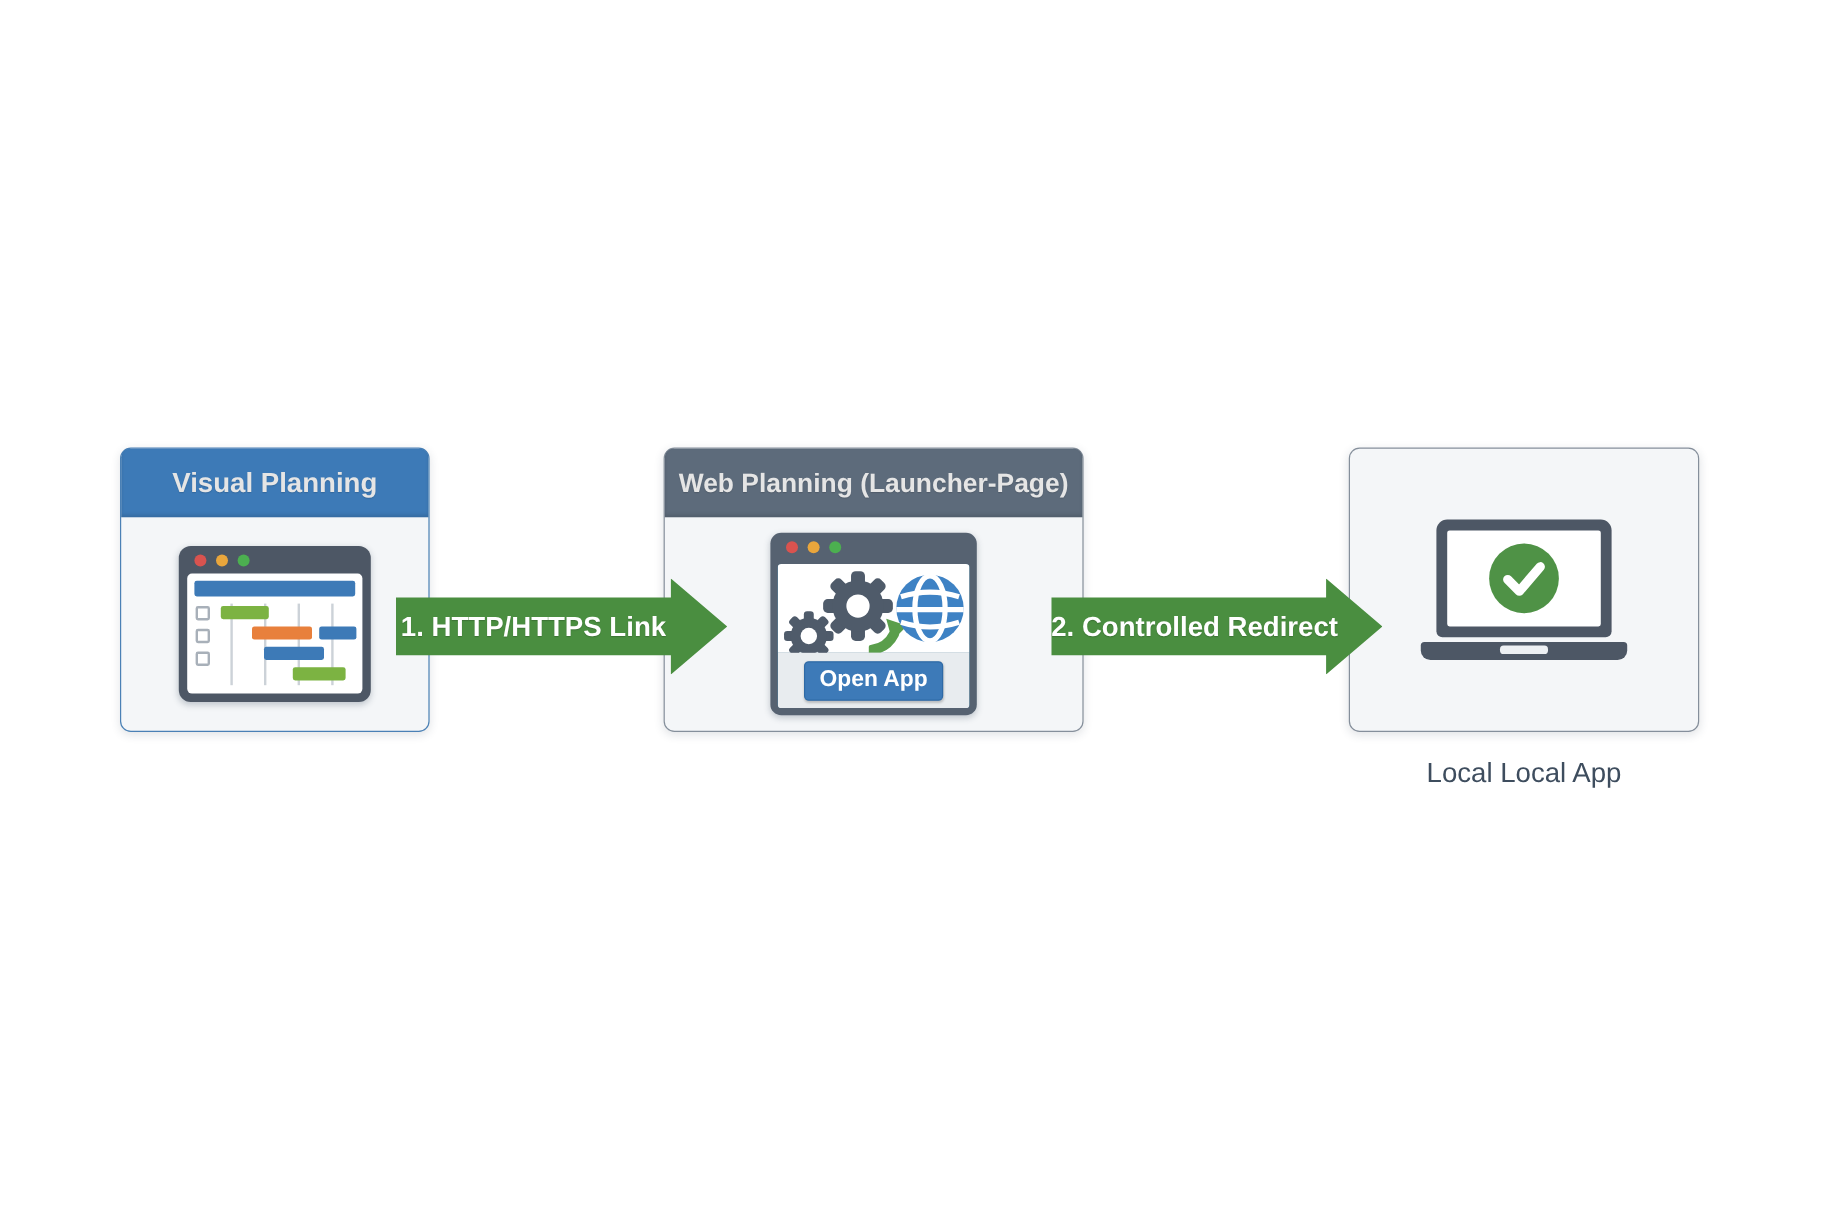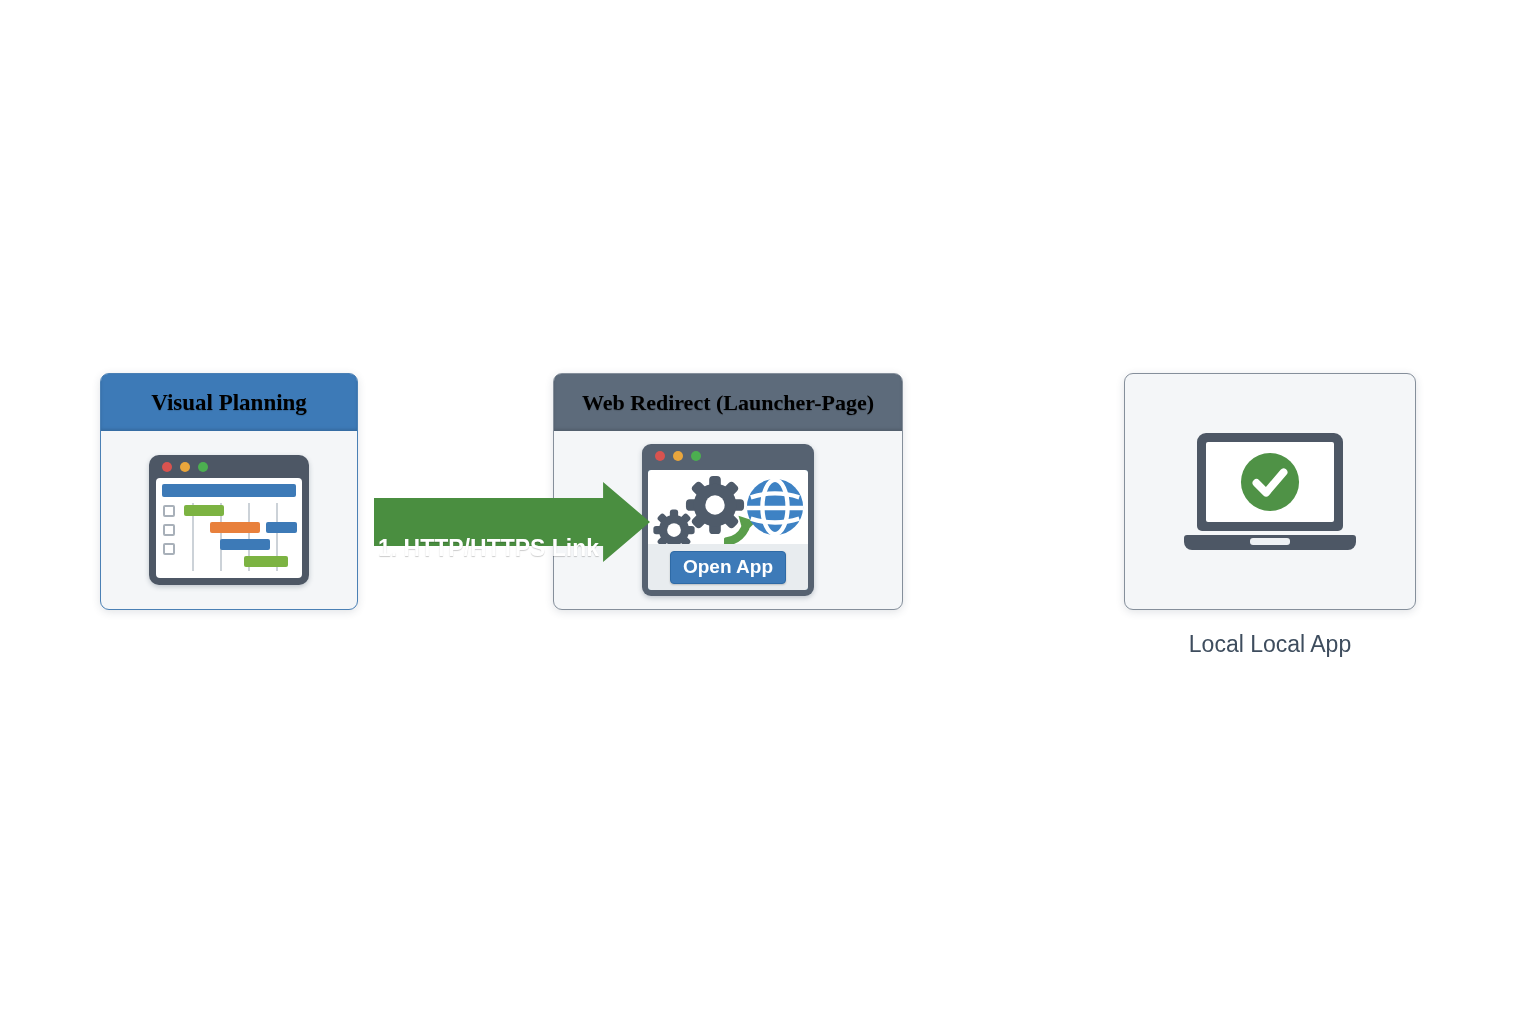--- a/index.html
+++ b/index.html
@@ -18,28 +18,28 @@
   .node{position:absolute;top:373px;height:237px;background:var(--box-body);
     border-radius:9px;display:flex;flex-direction:column;
     box-shadow:0 2px 8px rgba(40,60,80,.14);}
   .node-planning{left:100px;width:258px;border:1.5px solid var(--box-border-blue);}
   .node-redirect{left:553px;width:350px;border:1.5px solid var(--box-border-gray);}
   .node-local{left:1124px;width:292px;border:1.5px solid var(--box-border-gray);}
   .node-header{height:57px;display:flex;align-items:center;justify-content:center;
     border-radius:7px 7px 0 0;box-shadow:inset 0 -2px 3px rgba(0,0,0,.12);}
   .header-blue{background:var(--header-blue);}
   .header-gray{background:var(--header-gray);}
-  .node-title{color:#000000;font-weight:700;font-size:23px;white-space:nowrap;
-    text-shadow:0 1px 1px rgba(0,0,0,.15);font-family:Liberation Serif, serif;}
+  .node-title{color:#e5e5e5;font-weight:700;font-size:23px;white-space:nowrap;
+    text-shadow:0 1px 1px rgba(0,0,0,.15);}
   .title-long{font-size:22px;}
   .node-body{flex:1;display:flex;align-items:center;justify-content:center;}
 
   
   .arrow{position:absolute;top:482px;width:276px;height:80px;z-index:5;
-    display:flex;align-items:flex-end;margin-left:44px;}
+    display:flex;align-items:center;}
   .arrow-1{left:330px;}
   .arrow-2{left:876px;}
   .arrow-shape{position:absolute;inset:0;background:var(--arrow-green);
     clip-path:polygon(0 20%,83% 20%,83% 0,100% 50%,83% 100%,83% 80%,0 80%);}
   .arrow-label{position:relative;width:83%;text-align:center;color:#fff;
     font-size:23px;white-space:nowrap;text-shadow:0 1px 1px rgba(0,0,0,.2);}
   .arrow-num{font-weight:700;}
   .arrow-text{font-weight:600;}
 
   
@@ -135,21 +135,21 @@
   <div class="arrow arrow-1">
     <div class="arrow-shape"></div>
     <div class="arrow-label">
       <span class="arrow-num">1.</span>
       <span class="arrow-text">HTTP/HTTPS Link</span>
     </div>
   </div>
 
   <section class="node node-redirect">
     <header class="node-header header-gray">
-      <span class="node-title title-long">Web Redirect (Launcher-Page)</span>
+      <span class="node-title title-long">Web Planning (Launcher-Page)</span>
     </header>
     <div class="node-body">
       <div class="browser-window">
         <div class="win-titlebar">
           <span class="dot dot-red"></span>
           <span class="dot dot-yellow"></span>
           <span class="dot dot-green"></span>
         </div>
         <div class="browser-content">
           <div class="browser-stage">
@@ -188,20 +188,27 @@
             </svg>
           </div>
           <div class="browser-footer">
             <button class="open-app-btn">Open App</button>
           </div>
         </div>
       </div>
     </div>
   </section>
 
+  <div class="arrow arrow-2">
+    <div class="arrow-shape"></div>
+    <div class="arrow-label">
+      <span class="arrow-num">2.</span>
+      <span class="arrow-text">Controlled Redirect</span>
+    </div>
+  </div>
 
   <section class="node node-local">
     <div class="node-body">
       <div class="laptop">
         <div class="laptop-screen">
           <div class="laptop-display">
             <svg width="62" height="62" viewBox="0 0 64 64">
               <circle cx="32" cy="32" r="30" fill="#4f9246"></circle>
               <path d="M18 33 L28 43 L46 22" stroke="#fff" stroke-width="8" fill="none" stroke-linecap="round" stroke-linejoin="round"></path>
             </svg>

